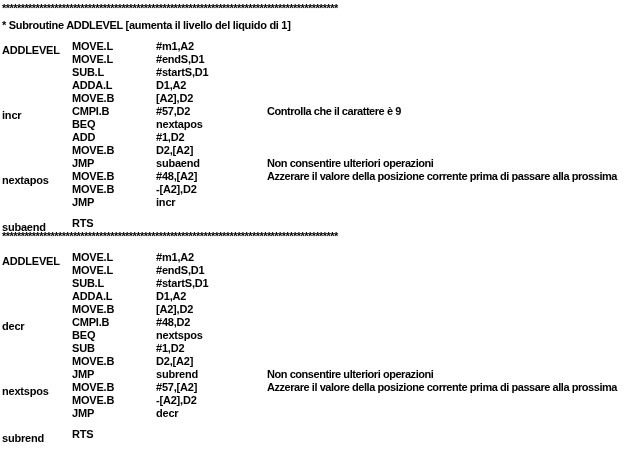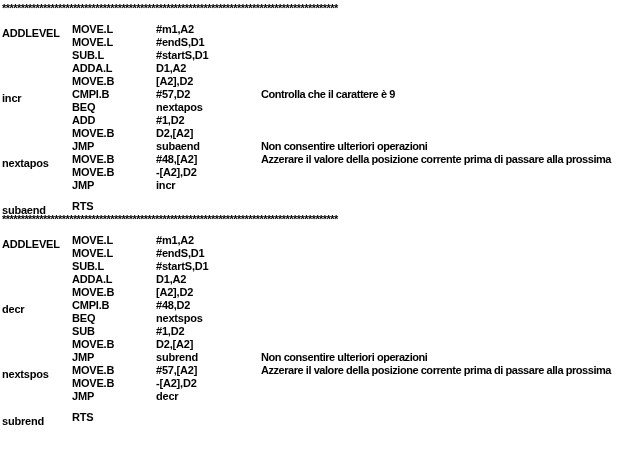--- a/index.html
+++ b/index.html
@@ -34,28 +34,31 @@
   .line.title span {
     position: absolute;
     left: 2px;
     top: 0;
   }
   .line.separator span { letter-spacing: -0.55px; }
   .line.title span { letter-spacing: -0.3px; }
   .code .label    { position: absolute; left: 2px;   top: 4px; }
   .code .opcode   { position: absolute; left: 72px;  top: 0; }
   .code .operands { position: absolute; left: 156px; top: 0; }
-  .code .comment  { position: absolute; left: 261px; top: 0; letter-spacing: -0.45px; }
+  .code .comment  { position: absolute; left: 267px; top: 0; letter-spacing: -0.45px; }
 </style>
 </head>
 <body>
 
 <div class="listing">
     <div class="line separator">
       <span>******************************************************************************************</span>
+    </div>
+    <div class="line title">
+      <span>* Subroutine ADDLEVEL [aumenta il livello del liquido di 1]</span>
     </div>
     <div class="line blank"></div>
     <div class="line code">
       <span class="label">ADDLEVEL</span>
       <span class="opcode">MOVE.L</span>
       <span class="operands">#m1,A2</span>
     </div>
     <div class="line code">
       <span class="opcode">MOVE.L</span>
       <span class="operands">#endS,D1</span>

